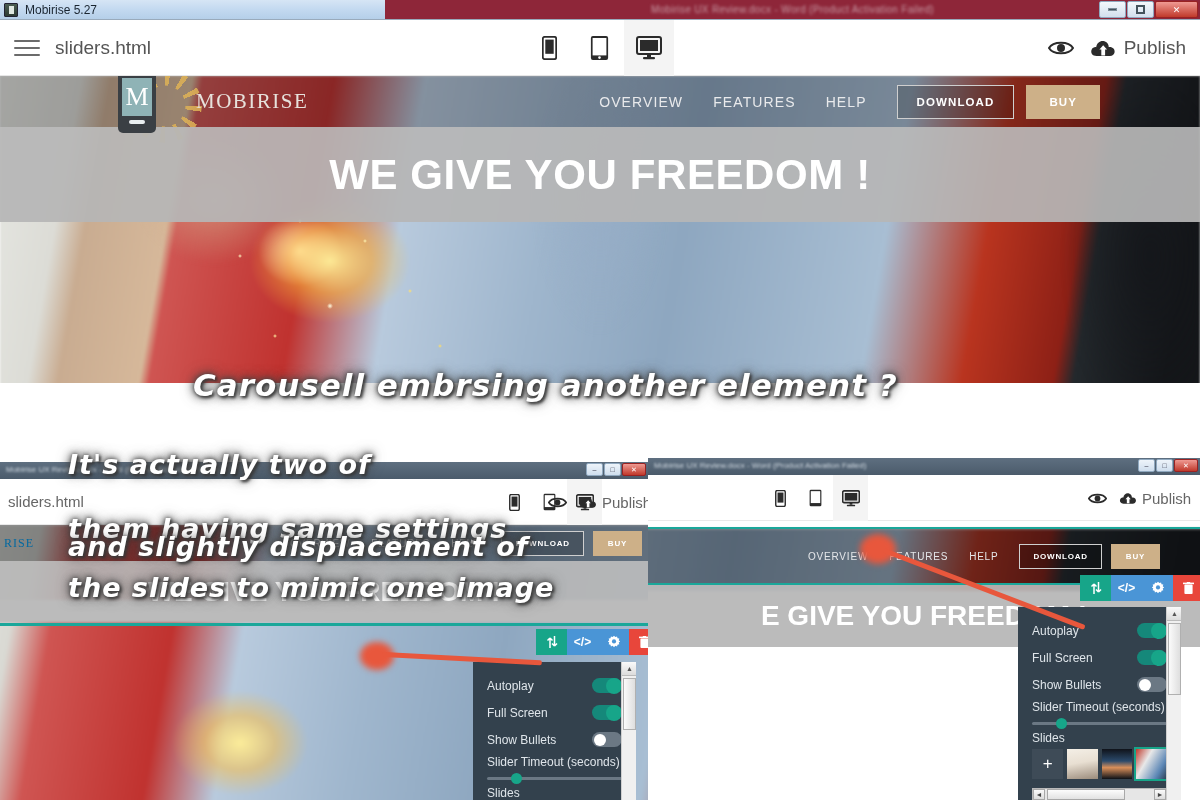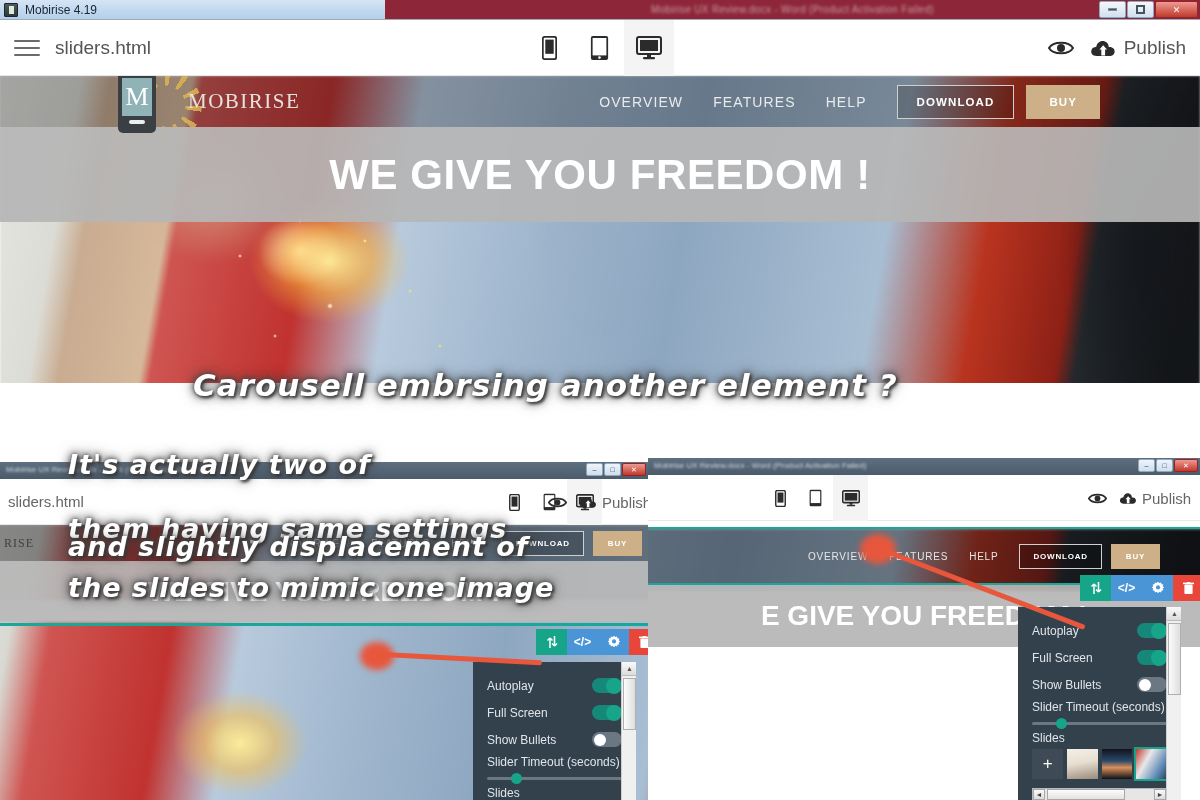--- a/index.html
+++ b/index.html
@@ -151,21 +151,21 @@
     background: #3a3f44; border-radius: 5px; padding: 7px 4px 9px;
     display: flex; flex-direction: column; align-items: center;
   }
   .phone-scr {
     width: 30px; height: 38px; background: #8fb3b6;
     display: flex; align-items: center; justify-content: center;
     color: #fff; font-family: "Liberation Serif", serif; font-size: 26px; line-height: 1;
   }
   .phone-home { width: 16px; height: 4px; background: #e9eef0; border-radius: 2px; margin-top: 4px; }
   .brand-name {
-    position: relative; z-index: 2; margin-left: 32px;
+    position: relative; z-index: 2; margin-left: 40px;
     font-family: "Liberation Serif", serif; font-size: 21px; letter-spacing: 1.5px;
     color: #e7e2dc;
   }
   .site-menu { position: absolute; right: 100px; top: 0; height: 51px; display: flex; align-items: center; gap: 0; }
   .menu-item {
     color: #e9eaec; font-size: 14px; letter-spacing: 1.1px; margin-right: 30px; cursor: pointer;
   }
   .btn-download {
     border: 1px solid #cfcfcf; color: #fff; font-size: 11.5px; font-weight: bold;
     letter-spacing: 1.1px; padding: 10px 19px; cursor: pointer; background: rgba(0,0,0,.18);
@@ -338,21 +338,21 @@
 
 <div id="root">
 
   <div class="titlebar">
     <div class="tb-redfill">
       <div class="tb-redfill-txt">Mobirise UX Review.docx - Word (Product Activation Failed)</div>
     </div>
     <div class="tb-appicon">
         <i></i>
       </div>
-    <div class="tb-title">Mobirise 4.19</div>
+    <div class="tb-title">Mobirise 5.27</div>
     <div class="win-btns">
       <div class="win-btn">
           <span class="mn"></span>
         </div>
       <div class="win-btn">
           <span class="mx"></span>
         </div>
       <div class="win-btn close">✕</div>
     </div>
   </div>
@@ -482,21 +482,21 @@
           <rect x="11.3" y="9.5" width="3.8" height="7" fill="#fff"></rect>
             <path d="M13.2 6.2 L17 10.6 L9.4 10.6 Z" fill="#fff"></path>
         </svg>
         <span class="i-pub">Publish</span>
       </div>
     </div>
 
     <div style="position:absolute;left:0;top:63px;width:100%;height:275px;overflow:hidden">
       <div class="i-photo" style="top:0;left:-30px;height:75px"></div>
       <div class="i-navband" style="top:0">
-        <span style="margin-left:4px;color:#404040;font-family:'Liberation Serif',serif;font-size:12px;letter-spacing:1px">RISE</span>
+        <span style="margin-left:4px;color:#0369a1;font-family:'Liberation Serif',serif;font-size:12px;letter-spacing:1px">RISE</span>
         <div class="i-menu" style="left:290px">
           <span class="i-mi">OVERVIEW</span>
           <span class="i-mi">FEATURES</span>
           <span class="i-mi">HELP</span>
           <span class="i-dl">DOWNLOAD</span>
           <span class="i-buy">BUY</span>
         </div>
       </div>
       <div class="i-heroband" style="top:36px">
         <div class="i-herotitle">WE GIVE YOU FREEDOM !</div>

